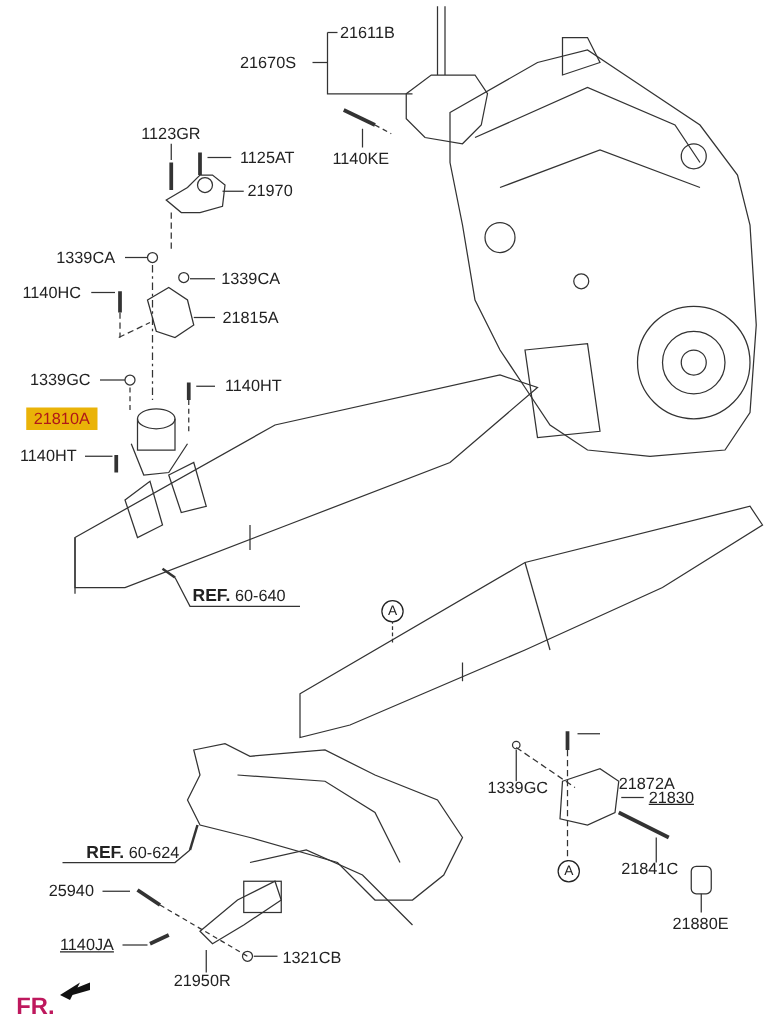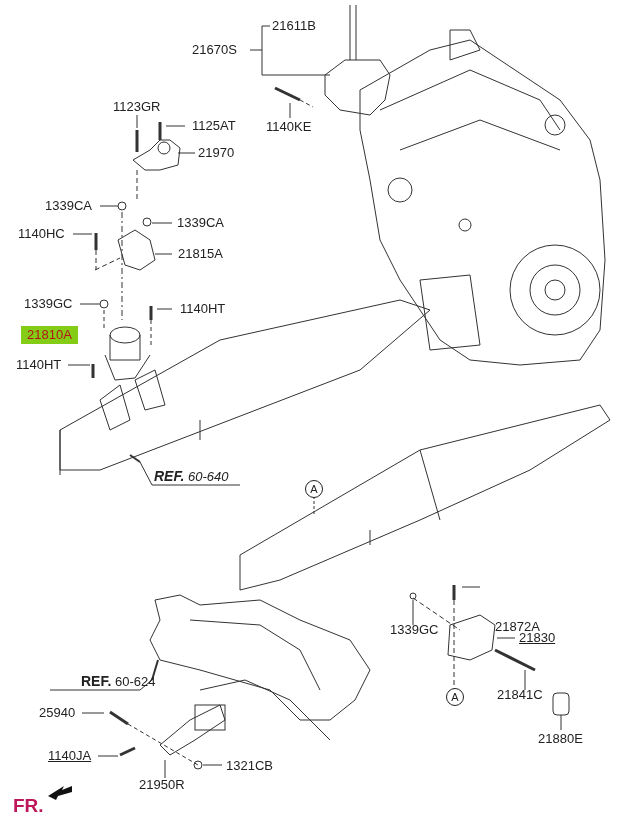--- a/index.html
+++ b/index.html
@@ -1,19 +1,19 @@
 <!DOCTYPE html>
 <html><head>
 <meta charset="utf-8">
 <style>
   html, body { margin:0; padding:0; background:#ffffff; }
   body { width:619px; height:828px; position:relative; overflow:hidden; font-family:"Liberation Sans", sans-serif; }
   #diagram { position:absolute; left:0; top:0; width:619px; height:828px; }
   .lbl { position:absolute; font-size:13px; color:#222; line-height:14px; white-space:nowrap; }
-  .hl { background:#84cc16; color:#b01818; padding:2px 6px; }
+  .hl { background:#eab308; color:#b01818; padding:2px 6px; }
   .ref { position:absolute; font-size:13px; color:#222; white-space:nowrap; }
   .ref b { font-weight:bold; font-size:14px; }
   .fr { position:absolute; font-weight:bold; font-size:19px; color:#be185d; }
   .circ { position:absolute; width:16px; height:16px; border:1px solid #222; border-radius:50%; font-size:11px; text-align:center; line-height:16px; color:#222; background:#fff; }
 </style>
 </head>
 <body>
 
 <svg id="diagram" viewBox="0 0 619 828" xmlns="http://www.w3.org/2000/svg">
   <g fill="none" stroke="#333" stroke-width="1">
@@ -157,19 +157,19 @@
 <span class="lbl" style="left:495px;top:580px;margin-top:40px;">21872A</span>
 <span class="lbl" style="left:390px;top:623px;">1339GC</span>
 <span class="lbl" style="left:519px;top:631px;text-decoration:underline;">21830</span>
 <span class="lbl" style="left:497px;top:688px;">21841C</span>
 <span class="lbl" style="left:538px;top:732px;">21880E</span>
 <span class="lbl" style="left:39px;top:706px;">25940</span>
 <span class="lbl" style="left:48px;top:749px;text-decoration:underline;">1140JA</span>
 <span class="lbl" style="left:139px;top:778px;">21950R</span>
 <span class="lbl" style="left:226px;top:759px;">1321CB</span>
 
-<span class="ref" style="left:154px;top:468px;font-style:italic;"><b>REF.</b> <span>60-640</span></span>
-<span class="ref" style="left:66px;top:673px;padding-left:15px;"><b>REF.</b> <span>60-624</span></span>
+<span class="ref" style="left:154px;top:468px;"><b>REF.</b> <span>60-640</span></span>
+<span class="ref" style="left:54px;top:673px;padding-left:15px;"><b>REF.</b> <span>60-624</span></span>
 
 <span class="circ" style="left:305px;top:480px;">A</span>
 <span class="circ" style="left:446px;top:688px;">A</span>
 
 <span class="fr" style="left:13px;top:795px;">FR.</span>
 
 </body></html>

